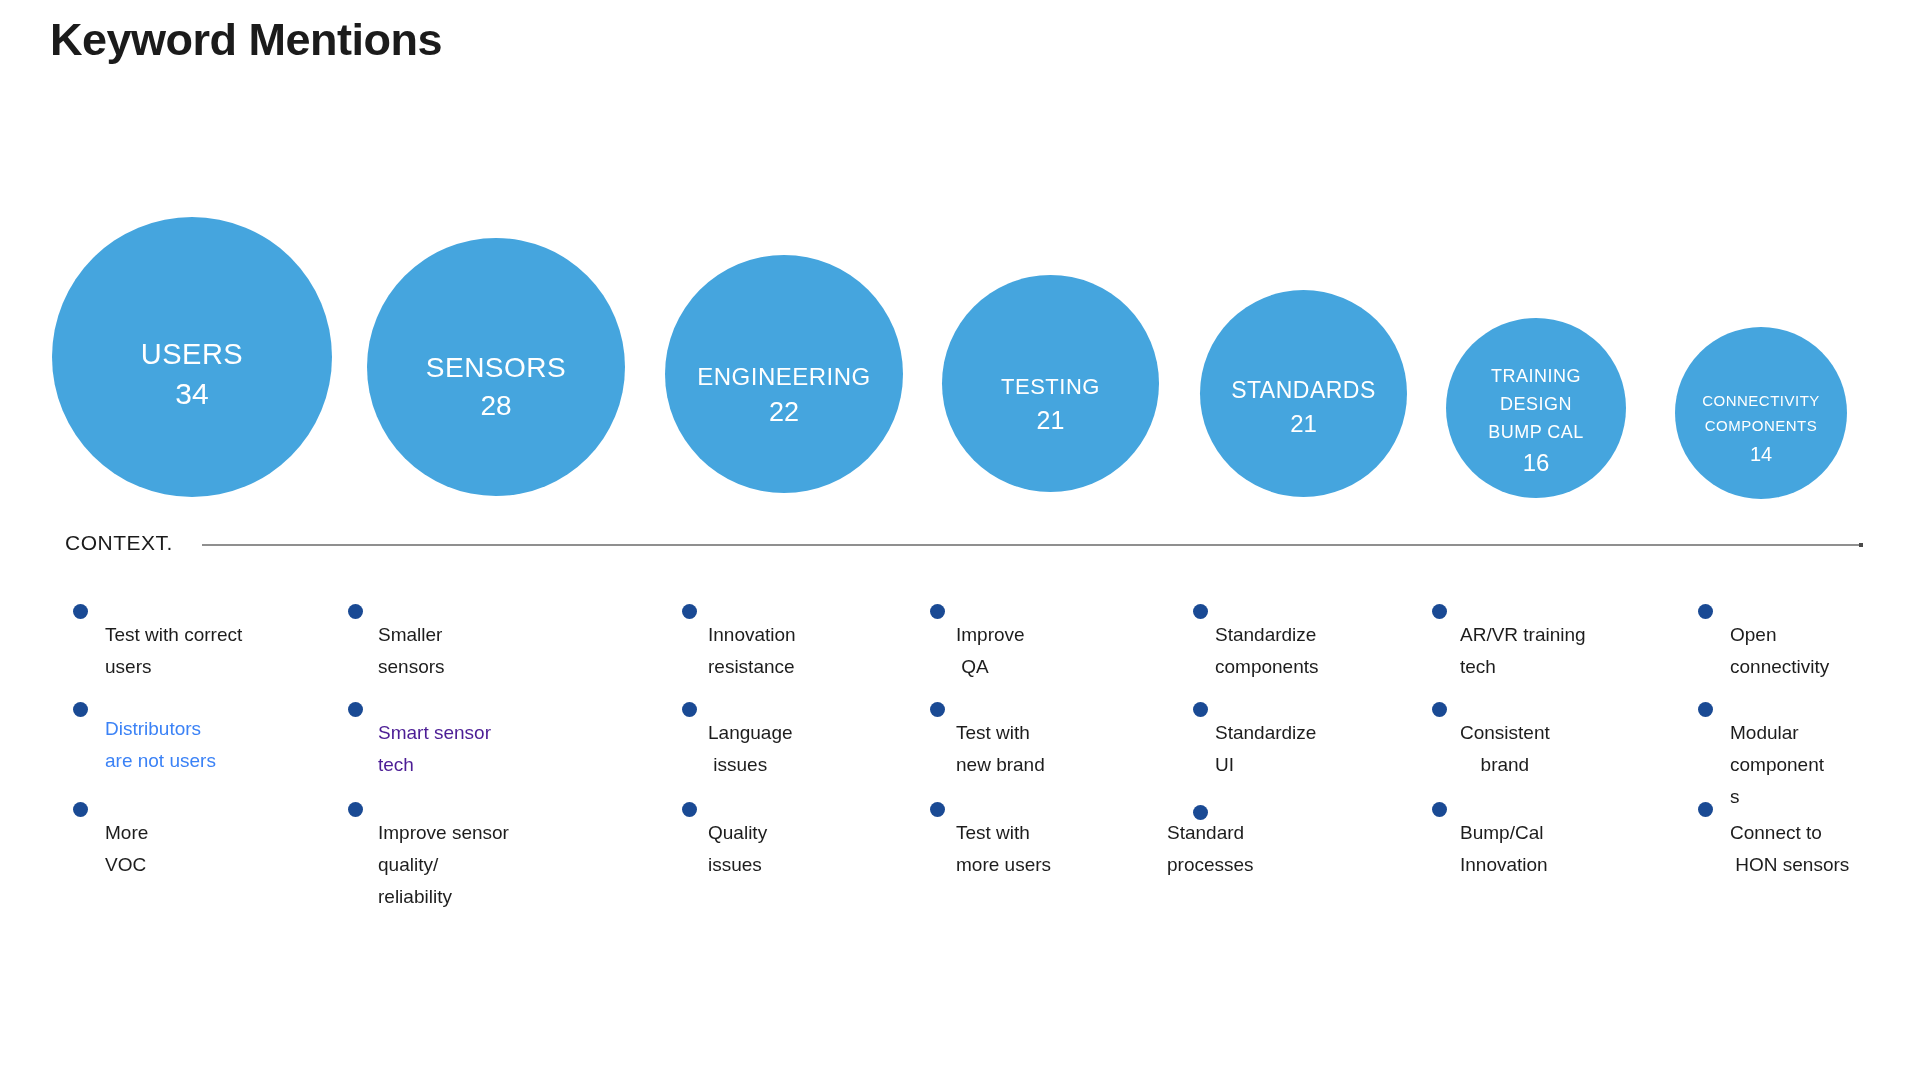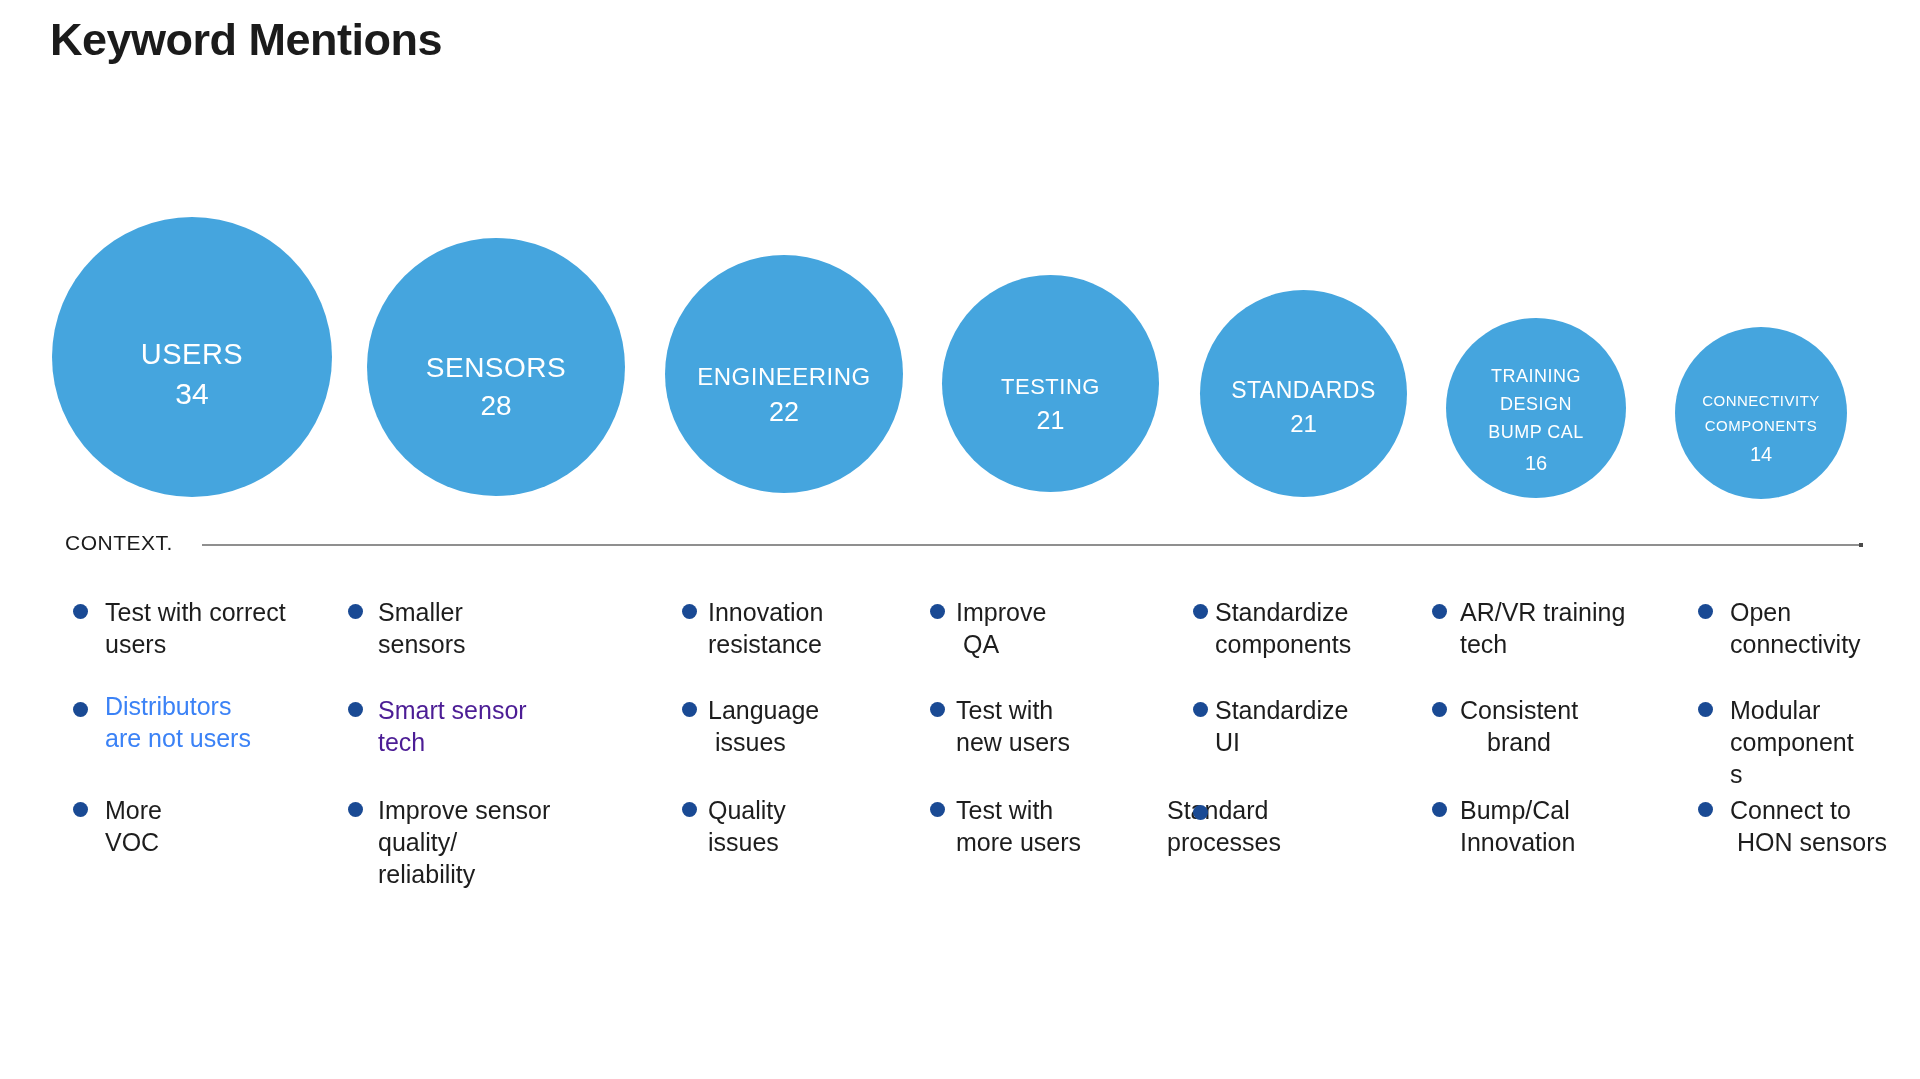--- a/index.html
+++ b/index.html
@@ -27,21 +27,21 @@
   .divider{
     position:absolute;left:202px;top:544px;width:1661px;height:2px;background:#8f8f8f;
   }
   .divider .endcap{
     position:absolute;right:0;top:-1px;width:4px;height:4px;background:#4a4a4a;
   }
   .bullet{
     position:absolute;width:15px;height:15px;border-radius:50%;background:#1a4a94;
   }
   .item-text{
-    position:absolute;font-size:25px;line-height:32px;color:#1d1d1d;
+    position:absolute;font-size:19px;line-height:32px;color:#1d1d1d;margin-top:23px;
   }
   .item-text div{white-space:pre;}
   .z-over{z-index:2;}
   .z-under{z-index:1;}
 </style>
 </head>
 <body>
 
 <h1 class="page-title">Keyword Mentions</h1>
 
@@ -75,21 +75,21 @@
         <div>STANDARDS</div>
       </div>
       <div class="bvalue" style="font-size: 24px; line-height: 29px;">21</div>
     </div>
     <div class="bubble" style="left: 1446px; top: 318px; width: 180px; height: 180px; background: rgb(69, 165, 222); padding-top: 22px; box-sizing: border-box;">
       <div class="blabel" style="font-size: 18px; line-height: 28px;">
         <div>TRAINING</div>
         <div>DESIGN</div>
         <div>BUMP CAL</div>
       </div>
-      <div class="bvalue" style="font-size: 20px; line-height: 26px;">16</div>
+      <div class="bvalue" style="font-size: 24px; line-height: 26px;">16</div>
     </div>
     <div class="bubble" style="left: 1675px; top: 327px; width: 172px; height: 172px; background: rgb(69, 165, 222); padding-top: 28px; box-sizing: border-box;">
       <div class="blabel" style="font-size: 15px; line-height: 25px;">
         <div>CONNECTIVITY</div>
         <div>COMPONENTS</div>
       </div>
       <div class="bvalue" style="font-size: 20px; line-height: 24px;">14</div>
     </div>
   </div>
 
@@ -146,21 +146,21 @@
       <div>issues</div>
     </div>
     <span class="bullet" style="left: 930px; top: 604px; background: rgb(26, 74, 148);"></span>
     <div class="item-text" style="left: 956px; top: 596px; color: rgb(29, 29, 29);">
       <div>Improve</div>
       <div> QA</div>
     </div>
     <span class="bullet" style="left: 930px; top: 702px; background: rgb(26, 74, 148);"></span>
     <div class="item-text" style="left: 956px; top: 694px; color: rgb(29, 29, 29);">
       <div>Test with</div>
-      <div>new users</div>
+      <div>new brand</div>
     </div>
     <span class="bullet" style="left: 930px; top: 802px; background: rgb(26, 74, 148);"></span>
     <div class="item-text" style="left: 956px; top: 794px; color: rgb(29, 29, 29);">
       <div>Test with</div>
       <div>more users</div>
     </div>
     <span class="bullet" style="left: 1193px; top: 604px; background: rgb(26, 74, 148);"></span>
     <div class="item-text" style="left: 1215px; top: 596px; color: rgb(29, 29, 29);">
       <div>Standardize</div>
       <div>components</div>

